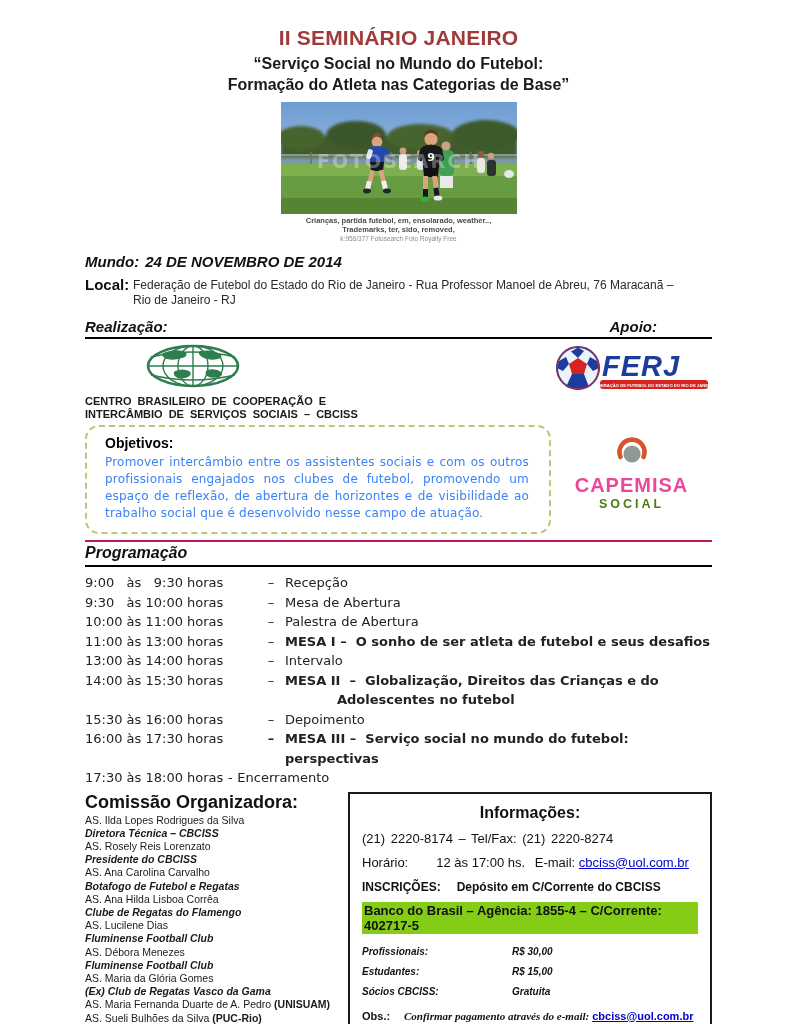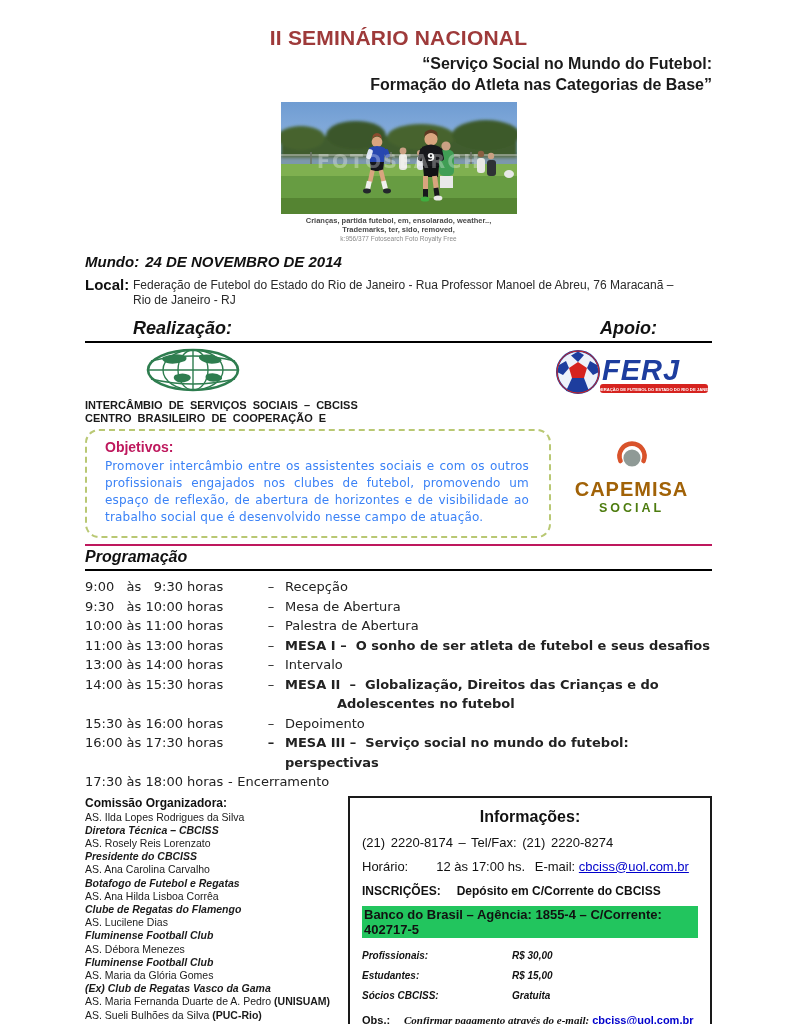--- a/index.html
+++ b/index.html
@@ -2,101 +2,101 @@
 <html><head>
 <meta charset="utf-8">
 <style>
   * { margin:0; padding:0; box-sizing:border-box; }
   html,body { background:#ffffff; }
   body { font-family:"Liberation Sans", sans-serif; color:#111; width:791px; height:1024px; overflow:hidden; }
   .page { width:791px; height:1024px; background:#fff; padding:26px 79px 0 85px; position:relative; }
 
   
   .title { text-align:center; font-size:21px; font-weight:bold; color:#9e3a3a; letter-spacing:.2px; }
-  .subtitle { text-align:right; font-size:16px; font-weight:bold; color:#1a1a1a; line-height:21px; margin-top:3px; }
+  .subtitle { text-align:center; font-size:16px; font-weight:bold; color:#1a1a1a; line-height:21px; margin-top:3px; }
 
   
   .photo-wrap { width:236px; margin:7px auto 0 auto; }
   .photo-frame { width:236px; height:112px; overflow:hidden; background:#7ba3d4; }
   .caption { text-align:center; font-size:7.5px; font-weight:bold; color:#4a4a4a; line-height:9px; margin-top:2px; }
   .caption .cap3 { font-size:6.5px; font-weight:normal; color:#8a8a8a; }
 
   
   .date-row { margin-top:10px; font-size:15px; font-weight:bold; font-style:italic; }
   .date-row .lbl { margin-right:6px; }
   .venue-row { margin-top:6px; display:flex; }
   .venue-row .lbl { font-size:15px; font-weight:bold; width:48px; flex:0 0 48px; }
   .venue-row .venue-text { font-size:12px; color:#2a2a2a; line-height:15px; padding-top:2px; }
 
   .realiza-row { margin-top:10px; display:flex; justify-content:space-between; border-bottom:2px solid #000; padding-bottom:2px; }
-  .realiza-row .sec-lbl { font-size:18px; font-weight:bold; font-style:italic;margin-left:48px; }
+  .realiza-row .sec-lbl { font-size:15px; font-weight:bold; font-style:italic; }
   .realiza-row .apoio { margin-right:55px; }
 
   
   .logos-row { display:flex; justify-content:space-between; margin-top:4px; }
   .cbciss-block { width:330px; }
   .globe { margin-left:60px; }
   .cbciss-name { font-size:11px; font-weight:bold; line-height:13px; word-spacing:3px; margin-top:2px; color:#1a1a1a; }
   .ferj { margin-right:0; margin-top:2px; }
 
   
   .obj-row { display:flex; margin-top:4px; }
   .obj-box { width:466px; border:2px dashed #b9c873; border-radius:14px; padding:8px 20px 10px 18px; }
-  .obj-title { font-size:14px; font-weight:bold; color:#be185d; }
+  .obj-title { font-size:14px; font-weight:bold; color:#000000; }
   .obj-body { font-family:"DejaVu Sans", sans-serif; font-size:12px; color:#3b82f6; line-height:17px; text-align:justify; margin-top:3px; letter-spacing:.2px; }
   .capemisa { flex:1; text-align:center; padding-top:8px; }
-  .capemisa-name { font-size:20px; font-weight:bold; color:#a16207; letter-spacing:1px; margin-top:1px; }
+  .capemisa-name { font-size:20px; font-weight:bold; color:#ec4899; letter-spacing:1px; margin-top:1px; }
   .capemisa-sub { font-size:12.5px; font-weight:bold; color:#4d7c0f; letter-spacing:3px; margin-top:0px; }
 
   
   .prog-head { margin-top:6px; border-top:2px solid #be185d; border-bottom:2px solid #000; padding:2px 0 3px 0; }
   .prog-title { font-size:16px; font-weight:bold; font-style:italic; }
   .schedule { margin-top:6px; font-family:"DejaVu Sans", sans-serif; font-size:13px; color:#222; }
   .sch-row { display:flex; line-height:19.5px; }
   .sch-time { white-space:pre; width:172px; flex:0 0 172px; }
   .sch-sep { width:28px; flex:0 0 28px; text-align:center; }
   .sch-text { white-space:pre-wrap; }
   .sch-cont { line-height:19.5px; margin-left:252px; font-weight:bold; }
   .b { font-weight:bold; }
 
   
   .bottom { display:flex; margin-top:4px; align-items:flex-start; }
   .commission { width:263px; flex:0 0 263px; padding-right:6px; }
-  .comm-title { font-size:12px; font-weight:bold; margin-bottom:1px; }
+  .comm-title { font-size:18px; font-weight:bold; margin-bottom:1px; }
   .comm-name { font-size:10.5px; line-height:13.2px; color:#1a1a1a; }
   .comm-role { font-size:10.5px; line-height:13.2px; font-weight:bold; font-style:italic; color:#1a1a1a; }
   .comm-org { font-weight:bold; }
 
   
   .info-box { flex:1; border:2px solid #1a1a1a; padding:8px 12px 8px 12px; min-height:228px; }
   .info-title { text-align:center; font-size:16px; font-weight:bold; margin-top:2px; }
   .info-phones { font-size:13px; margin-top:9px; word-spacing:2px; }
   .info-horario { font-size:13px; margin-top:9px; }
   .info-horario .gap { display:inline-block; width:28px; }
   .info-horario .gap2 { display:inline-block; width:6px; }
   .link { color:#0000cc; text-decoration:underline; }
   .info-inscricoes { font-size:12px; font-weight:bold; margin-top:10px; }
   .info-inscricoes .gap { display:inline-block; width:16px; }
-  .bank { margin-top:8px; background:#22c55e; font-size:13px; font-weight:bold; padding:1px 2px; width:fit-content; }
+  .bank { margin-top:8px; background:#84cc16; font-size:13px; font-weight:bold; padding:1px 2px; width:fit-content; }
   .fees { margin-top:8px; }
   .fee-row { display:flex; font-size:10px; font-weight:bold; font-style:italic; line-height:20px; }
   .fee-label { width:150px; flex:0 0 150px; }
   .obs { display:flex; margin-top:8px; font-size:11px; }
   .obs-label { font-weight:bold; width:42px; flex:0 0 42px; }
   .obs-body { line-height:13px; }
   .obs-it { font-weight:bold; font-style:italic;font-family:Liberation Serif, serif; }
   .obs-line2 { font-weight:bold; }
   .obs .link { font-weight:bold; }
 </style>
 </head>
 <body>
 
 <div class="page">
 
-  <div class="title">II SEMINÁRIO NACIONAL</div>
+  <div class="title">II SEMINÁRIO JANEIRO</div>
   <div class="subtitle">
     <div>“Serviço Social no Mundo do Futebol:</div>
     <div>Formação do Atleta nas Categorias de Base”</div>
   </div>
 
   <div class="photo-wrap">
     <div class="photo-frame">
       <svg width="236" height="112" viewBox="0 0 236 112">
         <defs>
           <linearGradient id="sky" x1="0" y1="0" x2="0" y2="1">
@@ -210,22 +210,22 @@
           <path d="M6,14 Q48,4 90,14" fill="none" stroke="#2e7d4f" stroke-width="1.4"></path>
           <line x1="3" y1="23" x2="93" y2="23" stroke="#2e7d4f" stroke-width="1.4"></line>
           <path d="M6,32 Q48,42 90,32" fill="none" stroke="#2e7d4f" stroke-width="1.4"></path>
           <path d="M18,10 q10,-4 20,-2 q6,2 2,6 q-10,4 -18,2 q-7,-3 -4,-6 z" fill="#2e7d4f"></path>
           <path d="M55,8 q12,-2 20,3 q4,3 -2,5 q-10,2 -16,-2 q-5,-3 -2,-6 z" fill="#2e7d4f"></path>
           <path d="M30,28 q8,-3 14,0 q4,3 -1,6 q-8,3 -12,0 q-4,-3 -1,-6 z" fill="#2e7d4f"></path>
           <path d="M62,27 q9,-2 14,2 q3,3 -2,5 q-8,2 -12,-1 q-3,-3 0,-6 z" fill="#2e7d4f"></path>
         </svg>
       </div>
       <div class="cbciss-name">
+        <div>CENTRO  BRASILEIRO  DE  COOPERAÇÃO  E</div>
         <div>INTERCÂMBIO DE SERVIÇOS SOCIAIS – CBCISS</div>
-        <div>CENTRO  BRASILEIRO  DE  COOPERAÇÃO  E</div>
       </div>
     </div>
     <div class="ferj">
       <svg width="158" height="50" viewBox="0 0 158 50">
         <circle cx="24" cy="23" r="21" fill="#eef2fa" stroke="#1d3d9e" stroke-width="2"></circle>
         <polygon points="24,13 33,19 30,29 18,29 15,19" fill="#d6231f"></polygon>
         <polygon points="24,2.5 30,6 24,13 17,6.5" fill="#1d3d9e"></polygon>
         <polygon points="43,16 36,12 33,19 39,26 45,23" fill="#1d3d9e"></polygon>
         <polygon points="5,16 12,12 15,19 9,26 3,23" fill="#1d3d9e"></polygon>
         <polygon points="12,42 18,29 30,29 35,42 24,44" fill="#1d3d9e"></polygon>

